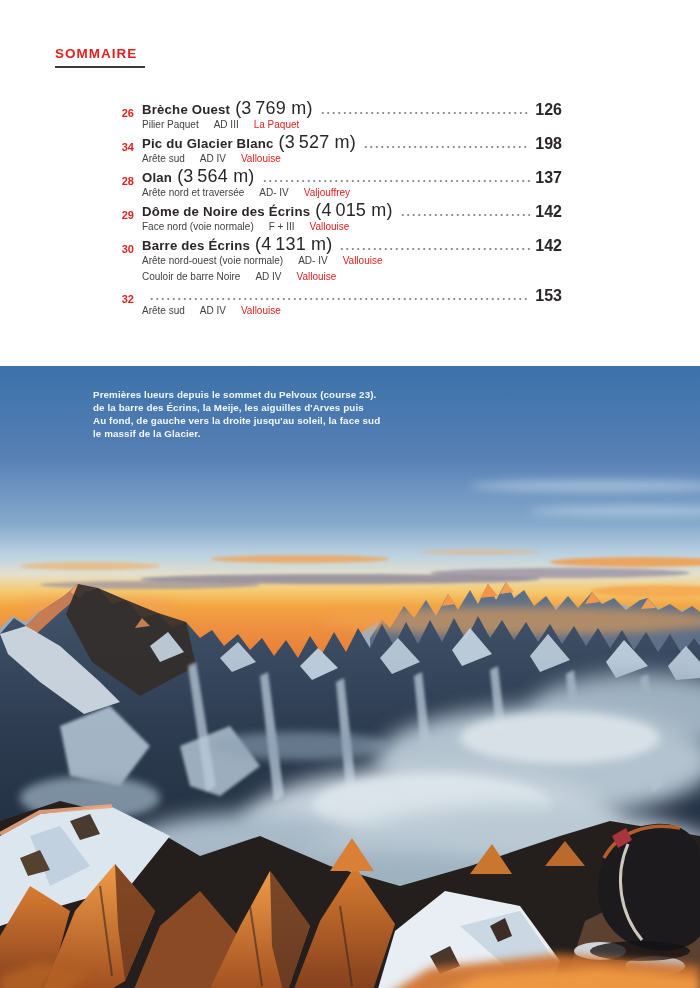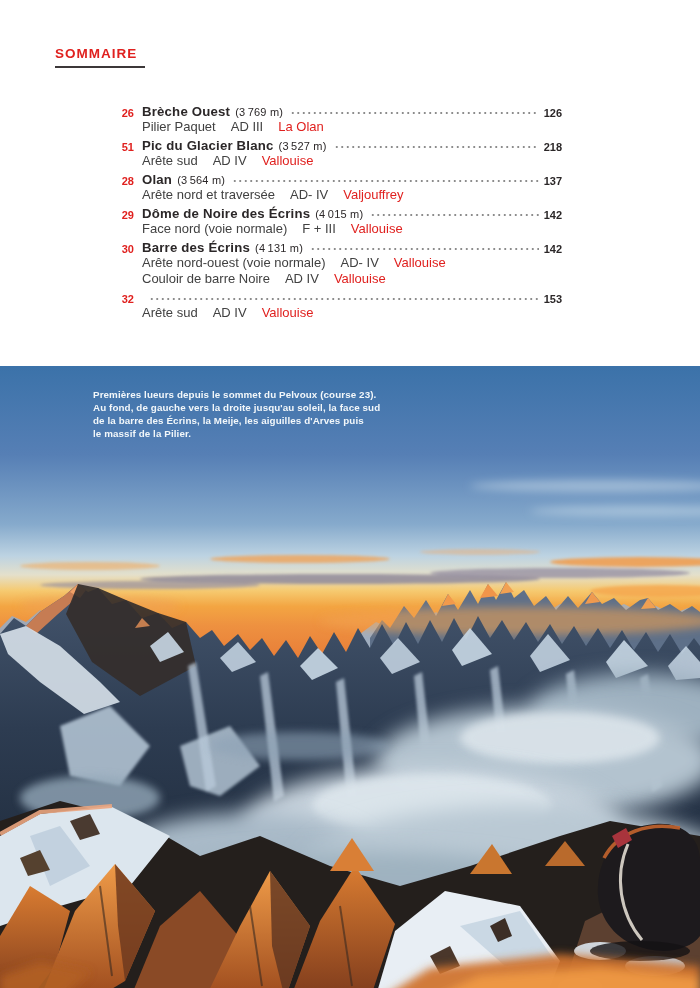--- a/index.html
+++ b/index.html
@@ -23,30 +23,30 @@
   .toc-entry{margin:0;}
   .toc-title-row{display:flex;align-items:flex-end;height:18px;}
   .toc-num{
     flex:0 0 24px;width:24px;text-align:right;margin-right:8px;
     font-size:11px;font-weight:bold;color:var(--accent);
   }
   .toc-title{
     font-size:13.2px;font-weight:bold;color:var(--title-dark);
     letter-spacing:.2px;white-space:nowrap;
   }
-  .toc-elev{font-weight:normal;font-size:11px;margin-left:5px;}
+  .toc-elev{font-weight:normal;font-size:18px;margin-left:5px;}
   .toc-dots{
     flex:1;height:2px;align-self:flex-end;margin:0 5px 5px 7px;min-width:12px;
     background-image:radial-gradient(circle,#8c8c8c 1.02px,transparent 1.3px);
     background-size:5.5px 2px;background-repeat:repeat-x;background-position:left bottom;
   }
-  .toc-page{flex:0 0 auto;font-size:11px;font-weight:bold;color:var(--title-dark);}
+  .toc-page{flex:0 0 auto;font-size:16px;font-weight:bold;color:var(--title-dark);}
   .toc-sub-row{
     margin:0 0 1px 32px;height:15px;display:flex;align-items:baseline;
-    font-size:13px;color:var(--sub-gray);white-space:nowrap;text-align:right;
+    font-size:10px;color:var(--sub-gray);white-space:nowrap;text-align:right;
   }
   .toc-grade{margin-left:15px;}
   .toc-location{margin-left:15px;color:var(--accent);}
   .photo{position:absolute;left:0;top:366px;width:700px;height:633px;margin:0;}
   .photo svg{display:block;}
   .photo-caption{
     position:absolute;left:93px;top:22px;color:#f2f7fa;
     font-size:9.8px;line-height:13px;font-weight:bold;letter-spacing:.1px;
   }
   .photo-caption span{display:block;}
@@ -65,30 +65,30 @@
     <div class="toc-entry">
       <div class="toc-title-row">
         <span class="toc-num">26</span>
         <span class="toc-title"><span>Brèche Ouest</span><span class="toc-elev">(3 769 m)</span></span>
         <span class="toc-dots"></span>
         <span class="toc-page">126</span>
       </div>
       <div class="toc-sub-row">
         <span class="toc-route">Pilier Paquet</span>
         <span class="toc-grade">AD III</span>
-        <span class="toc-location">La Olan</span>
-      </div>
-    </div>
-
-    <div class="toc-entry">
-      <div class="toc-title-row">
-        <span class="toc-num">51</span>
+        <span class="toc-location">La Paquet</span>
+      </div>
+    </div>
+
+    <div class="toc-entry">
+      <div class="toc-title-row">
+        <span class="toc-num">34</span>
         <span class="toc-title"><span>Pic du Glacier Blanc</span><span class="toc-elev">(3 527 m)</span></span>
         <span class="toc-dots"></span>
-        <span class="toc-page">218</span>
+        <span class="toc-page">198</span>
       </div>
       <div class="toc-sub-row">
         <span class="toc-route">Arête sud</span>
         <span class="toc-grade">AD IV</span>
         <span class="toc-location">Vallouise</span>
       </div>
     </div>
 
     <div class="toc-entry">
       <div class="toc-title-row">
@@ -313,19 +313,19 @@
 
       <g filter="url(#blurM)">
         <polygon points="380,633 430,602 560,588 700,600 700,633" fill="#d0742e" opacity="0.95"></polygon>
         <polygon points="430,633 480,610 600,602 700,612 700,633" fill="#ef9a46" opacity="0.9"></polygon>
         <polygon points="0,610 40,596 90,606 60,633 0,633" fill="#b35f26" opacity="0.9"></polygon>
       </g>
     </svg>
 
     <figcaption class="photo-caption">
       <span>Premières lueurs depuis le sommet du Pelvoux (course 23).</span>
+      <span>de la barre des Écrins, la Meije, les aiguilles d'Arves puis</span>
       <span>Au fond, de gauche vers la droite jusqu'au soleil, la face sud</span>
-      <span>de la barre des Écrins, la Meije, les aiguilles d'Arves puis</span>
-      <span>le massif de la Pilier.</span>
+      <span>le massif de la Glacier.</span>
     </figcaption>
   </figure>
 
 </div>
 
 </body></html>

